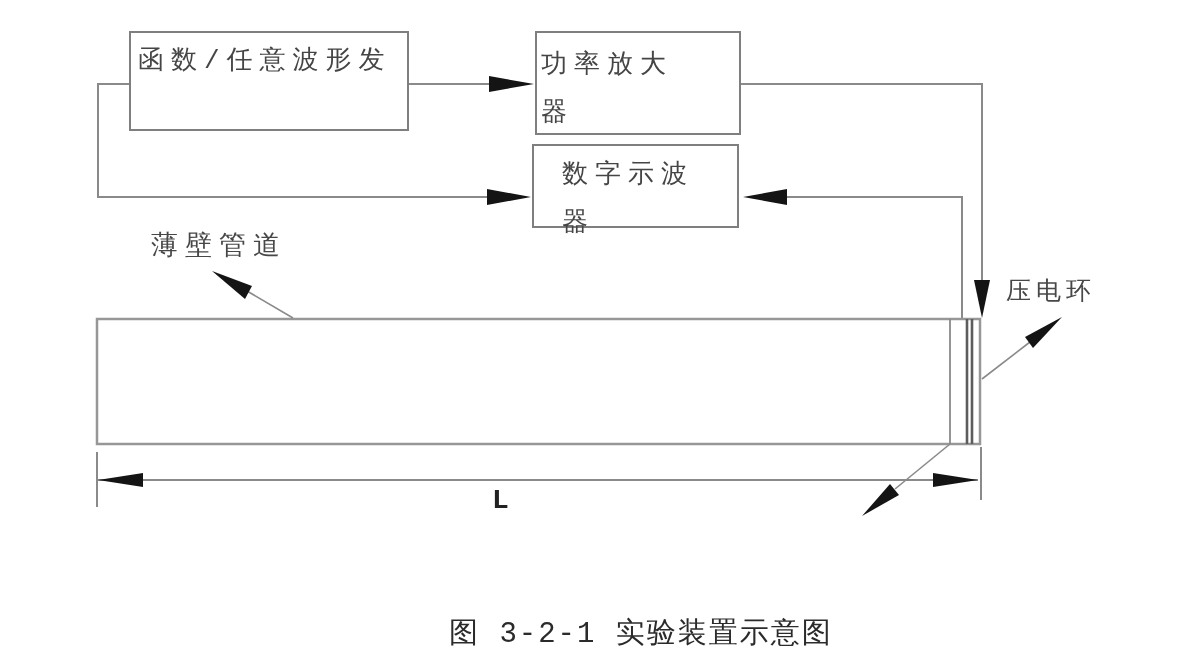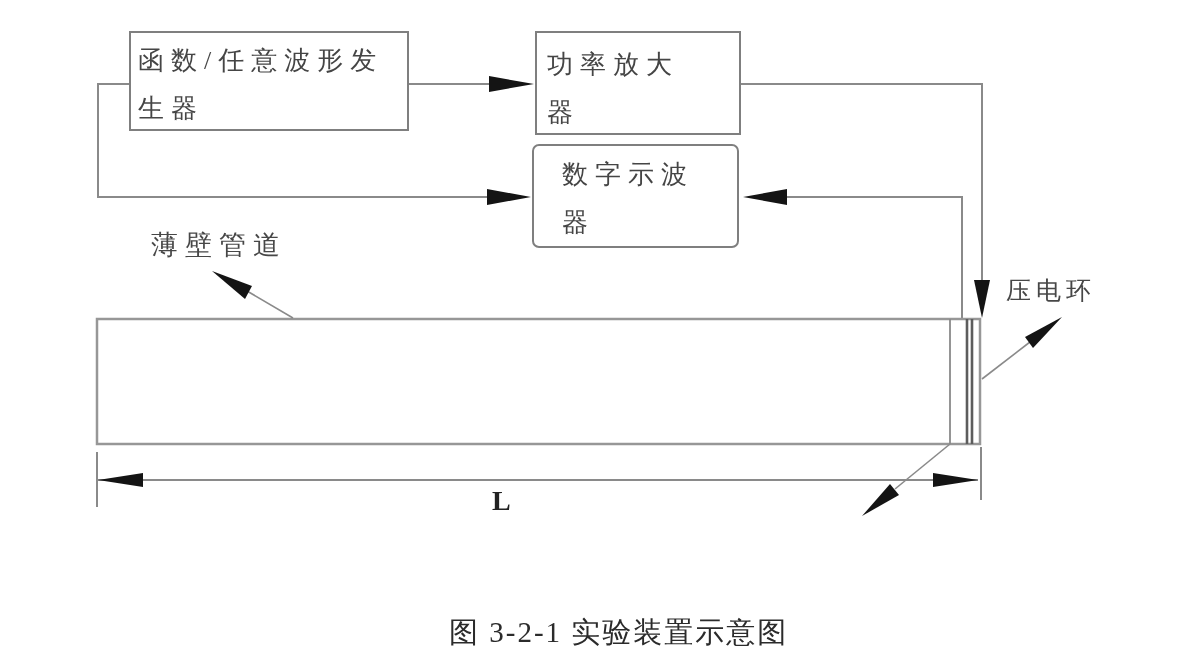--- a/index.html
+++ b/index.html
@@ -1,38 +1,38 @@
 <!DOCTYPE html>
 <html><head>
 <meta charset="utf-8">
 <style>
   html,body{margin:0;padding:0;background:#ffffff;}
   .stage{
     position:relative;
     width:1182px;height:664px;
     background:#ffffff;
-    font-family:Liberation Serif, serif;
+    font-family:Liberation Mono, monospace;
     color:#3d3d3d;
     overflow:hidden;
   }
   .wires{position:absolute;left:0;top:0;width:1182px;height:664px;}
   .box{
     position:absolute;
     border:2.5px solid #7f7f7f;
     background:#ffffff;
     font-size:26px;
     line-height:48px;
     letter-spacing:7px;
     color:#454545;
     box-sizing:border-box;
   }
   .box .bline{display:block;white-space:nowrap;}
   .gen{left:129px;top:31px;width:280px;height:100px;padding:4px 0 0 7px;}
-  .amp{left:535px;top:31px;width:206px;height:104px;padding:8px 0 0 10px;}
-  .osc{left:532px;top:144px;width:207px;height:104px;padding:5px 0 0 28px;border-radius:7px;}
+  .amp{left:535px;top:31px;width:206px;height:104px;padding:8px 0 0 4px;}
+  .osc{left:532px;top:144px;width:207px;height:84px;padding:5px 0 0 28px;}
   .lbl{position:absolute;white-space:nowrap;color:#474747;}
   .lbl-pipe{left:116px;top:227px;font-size:27px;letter-spacing:7px;margin-left:35px;}
   .lbl-ring{left:1006px;top:274px;font-size:25px;letter-spacing:5px;}
   .lbl-sensor{left:772px;top:522px;font-size:27px;letter-spacing:6px;}
   .lbl-L{left:492px;top:485px;font-size:28px;font-weight:bold;color:#222;letter-spacing:0;}
   .caption{
     position:absolute;left:449px;top:613px;
     font-size:29px;letter-spacing:2px;color:#2b2b2b;white-space:nowrap;
   }
 </style>
@@ -71,21 +71,20 @@
 
     <line x1="97" y1="452" x2="97" y2="507" stroke="#8a8a8a" stroke-width="2"></line>
     <line x1="981" y1="447" x2="981" y2="500" stroke="#8a8a8a" stroke-width="2"></line>
     <line x1="98" y1="480" x2="978" y2="480" stroke="#8a8a8a" stroke-width="2"></line>
     <polygon points="98,480 143,473 143,487" fill="#141414"></polygon>
     <polygon points="978,480 933,473 933,487" fill="#141414"></polygon>
   </svg>
 
   <div class="box gen">
     <span class="bline">函数/任意波形发</span>
-    <span class="bline">生器</span>
   </div>
 
   <div class="box amp">
     <span class="bline">功率放大</span>
     <span class="bline">器</span>
   </div>
 
   <div class="box osc">
     <span class="bline">数字示波</span>
     <span class="bline">器</span>

